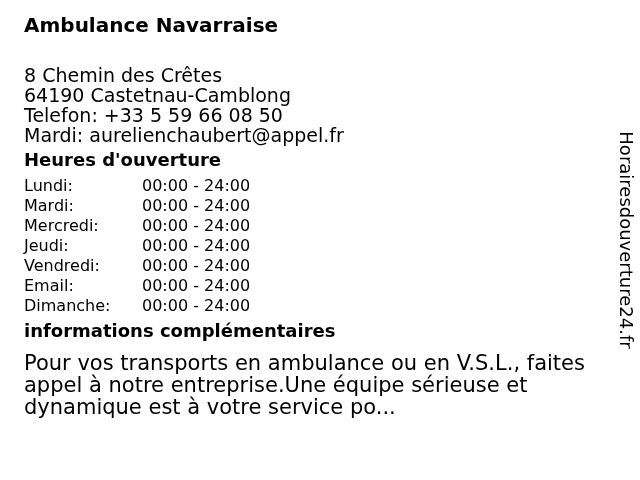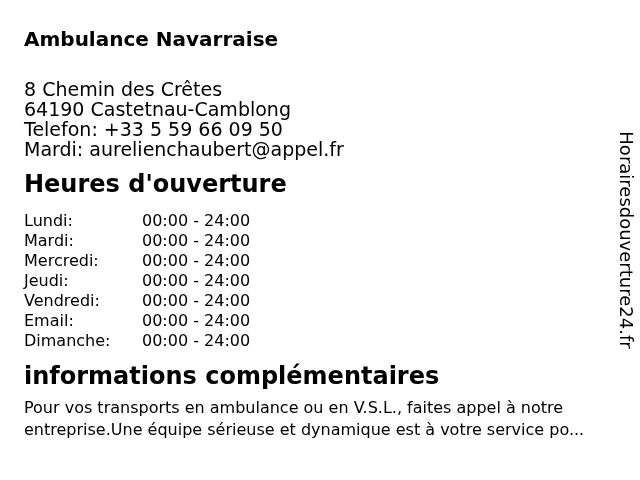--- a/index.html
+++ b/index.html
@@ -8,50 +8,50 @@
     height: 480px;
     background: #ffffff;
     color: #000000;
     font-family: "DejaVu Sans", "Liberation Sans", sans-serif;
     position: relative;
     overflow: hidden;
   }
   .content {
     position: absolute;
     left: 24px;
-    top: 16px;
+    top: 2px;
     width: 604px;
   }
   .title {
     font-size: 20px;
     line-height: 24px;
     font-weight: bold;
     margin: 11px 0 0 0;
   }
   .contact {
     margin-top: 28px;
     font-size: 19px;
     line-height: 20px;
   }
   .section-heading {
-    font-size: 24px;
+    font-size: 18px;
     line-height: 22px;
     font-weight: bold;
-    margin: 14px 0 0 0;
+    margin: 4px 0 0 0;
   }
   .hours {
-    margin-top: 16px;
+    margin-top: 5px;
     font-size: 16px;
     line-height: 20px;
   }
   .hours-row { display: flex; }
   .hours-day { width: 118px; flex: 0 0 118px; }
   .info-text {
     margin: 10px 0 0 0;
-    font-size: 16px;
+    font-size: 21px;
     line-height: 22px;
     width: 604px;
   }
   .watermark {
     position: absolute;
     right: 5px;
     top: 50%;
     transform: translateY(-50%);
     writing-mode: vertical-rl;
     font-size: 18px;
@@ -63,21 +63,21 @@
 </head>
 <body>
 
 <main class="content">
 
   <h1 class="title">Ambulance Navarraise</h1>
 
   <section class="contact">
     <div class="contact-line">8 Chemin des Crêtes</div>
     <div class="contact-line">64190 Castetnau-Camblong</div>
-    <div class="contact-line"><span>Telefon:</span> <span>+33 5 59 66 09 50</span></div>
+    <div class="contact-line"><span>Telefon:</span> <span>+33 5 59 66 08 50</span></div>
     <div class="contact-line"><span>Mardi:</span> <span>aurelienchaubert@appel.fr</span></div>
   </section>
 
   <h2 class="section-heading">Heures d'ouverture</h2>
 
   <div class="hours">
     <div class="hours-row">
       <span class="hours-day">Lundi:</span>
       <span class="hours-time">00:00 - 24:00</span>
     </div>

